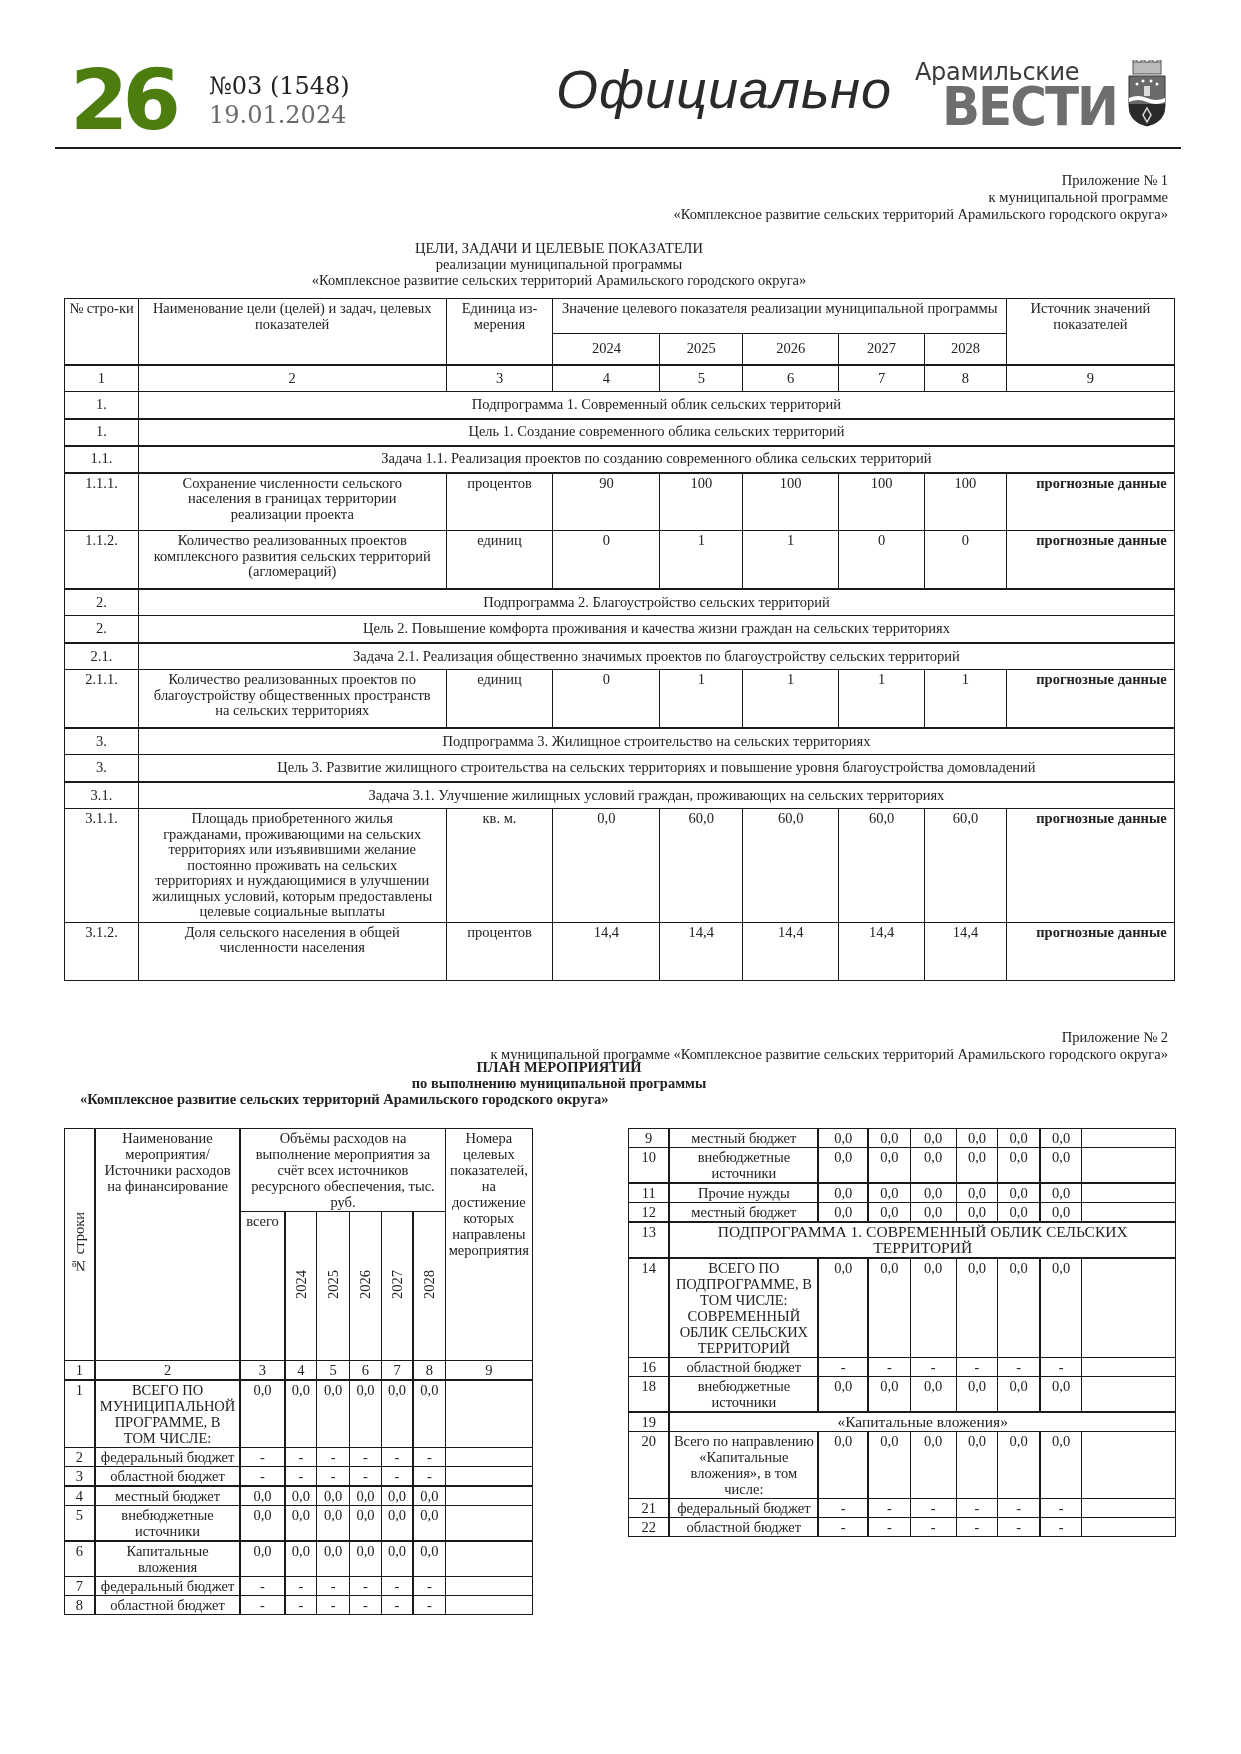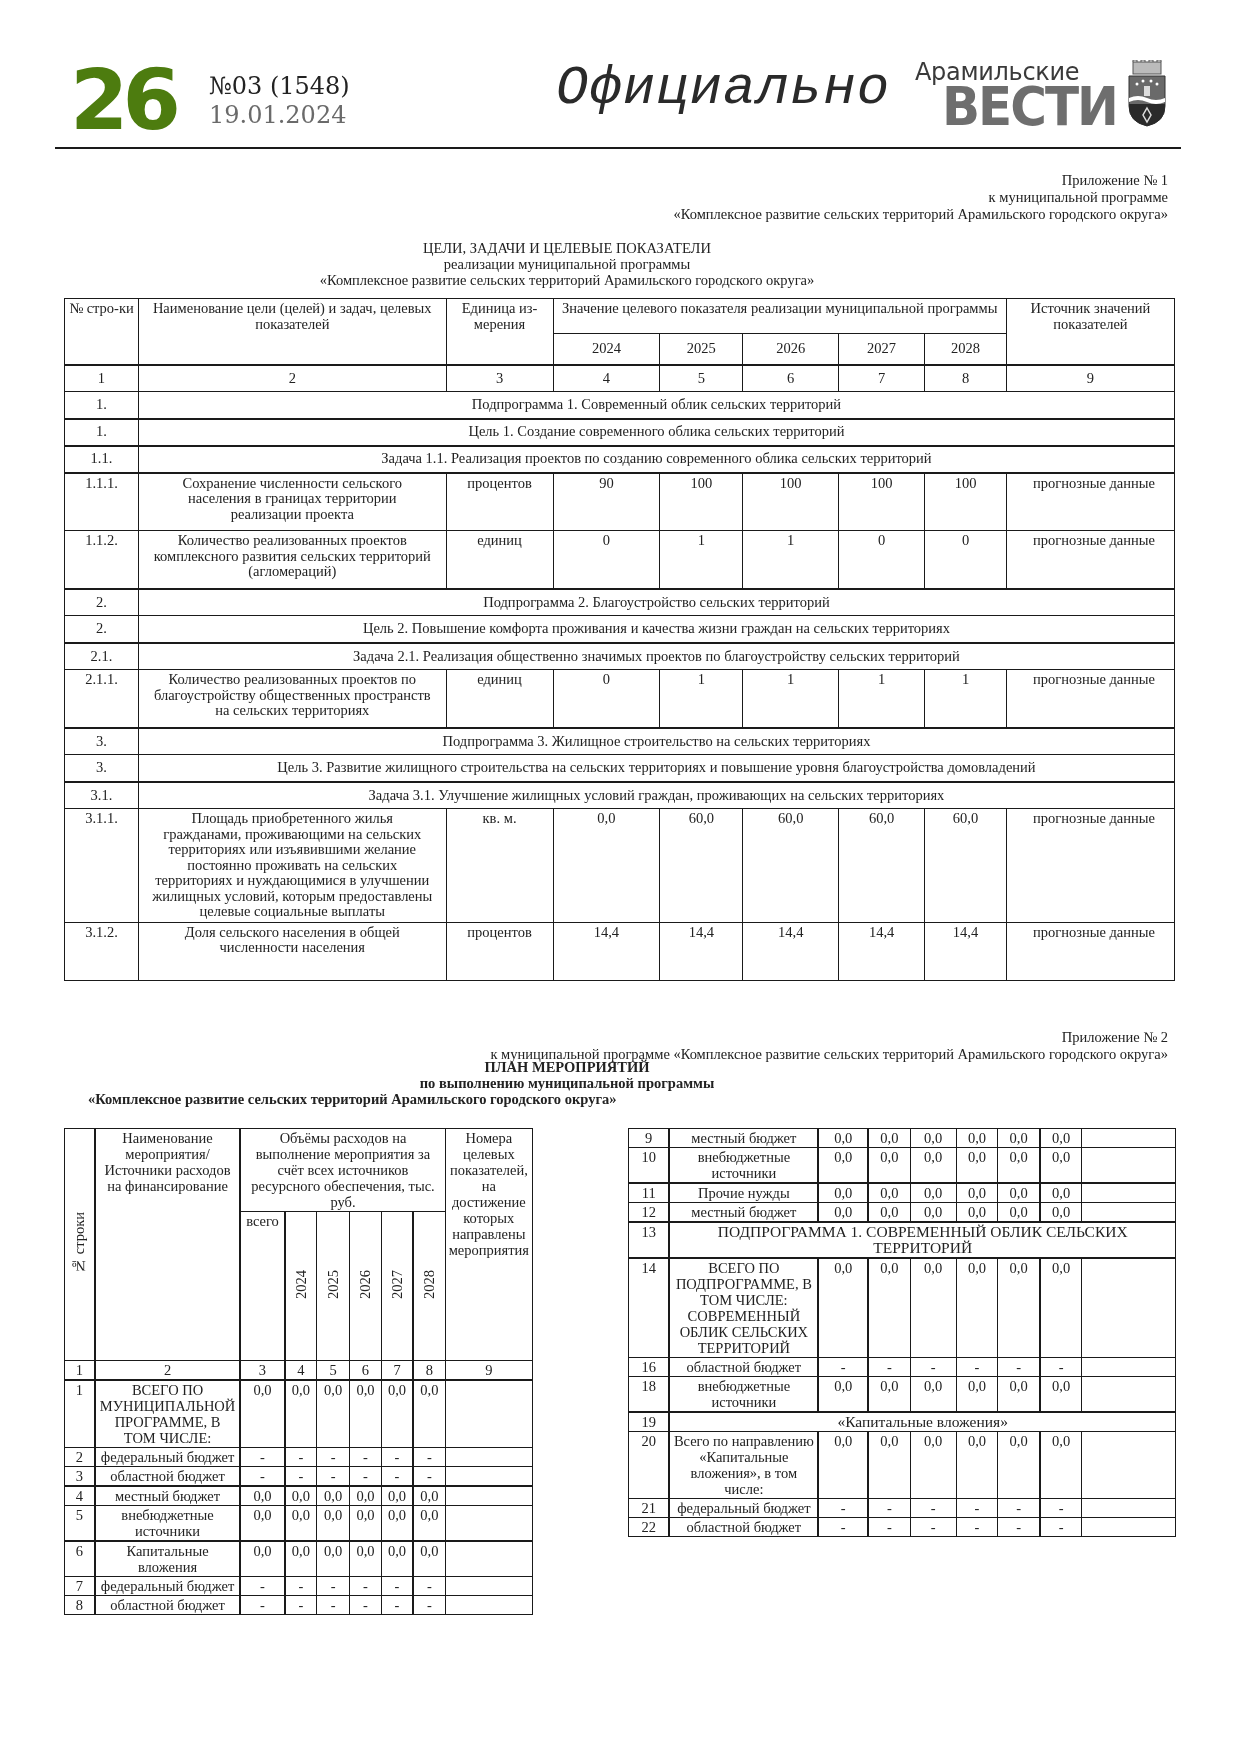--- a/index.html
+++ b/index.html
@@ -3,45 +3,45 @@
 <meta charset="utf-8">
 <style>
   * { box-sizing: border-box; margin: 0; padding: 0; }
   html, body { width: 1241px; height: 1754px; background: #ffffff; }
   body { position: relative; font-family: "Liberation Serif", "DejaVu Serif", serif; color: #1a1a1a; overflow: hidden; }
 
   
   .page-num { position: absolute; left: 70px; top: 58px; font-family: "DejaVu Sans", sans-serif; font-weight: bold; font-size: 84px; letter-spacing: -6px; line-height: 1; color: #4d7c0f; }
   .issue { position: absolute; left: 209px; top: 72px; font-family: "DejaVu Serif", serif; font-size: 24px; line-height: 28px; color: #222; }
   .issue-date { position: absolute; left: 209px; top: 101px; font-family: "DejaVu Serif", serif; font-size: 24px; line-height: 28px; color: #6a6a6a; }
-  .section-title { position: absolute; left: 556px; top: 62px; font-family: Liberation Mono, monospace; font-style: italic; font-size: 54px; line-height: 1; color: #2a2a2a; letter-spacing: 1px; }
+  .section-title { position: absolute; left: 556px; top: 62px; font-family: Liberation Sans, sans-serif; font-style: italic; font-size: 54px; line-height: 1; color: #2a2a2a; letter-spacing: 1px; }
   .brand-top { position: absolute; left: 915px; top: 58px; font-family: "DejaVu Sans", sans-serif; font-weight: normal; font-size: 24px; color: #3a3a3a; letter-spacing: -0.3px; }
   .brand-bottom { position: absolute; left: 942px; top: 82px; font-family: "DejaVu Sans", sans-serif; font-weight: bold; font-size: 50px; line-height: 1; color: #6e6e6e; letter-spacing: -2px; transform: scaleY(1.05); }
   .coat { position: absolute; left: 1125px; top: 60px; width: 44px; height: 68px; }
   .header-rule { position: absolute; left: 55px; top: 147px; width: 1126px; height: 2px; background: #1a1a1a; }
 
   .appendix { position: absolute; right: 73px; text-align: right; font-size: 14.5px; line-height: 17px; color: #222; margin-top: 16px; }
   .appendix1 { top: 156px; }
   .appendix2 { top: 1013px; }
 
-  .center-title { position: absolute; left: 8px; width: 1118px; text-align: center; font-size: 14.5px; line-height: 16px; color: #222; }
+  .center-title { position: absolute; left: 0; width: 1118px; text-align: center; font-size: 14.5px; line-height: 16px; color: #222; }
   .t1-title { top: 240px; }
   .t2-title { top: 1059px; font-weight: bold; }
   .t2-title .left-line { display: block; text-align: left; padding-left: 80px; }
 
   
   table { border-collapse: collapse; position: absolute; font-family: "Liberation Serif", serif; color: #222; }
   .t1 { left: 64px; top: 298px; width: 1111px; font-size: 14.5px; }
   .t1 td { border: 1px solid #1a1a1a; text-align: center; vertical-align: top; padding: 2px 4px; line-height: 15.5px; }
   .t1 .h td { vertical-align: top; }
   .t1 .thick-top td { border-top: 2px solid #1a1a1a; }
   .t1 .merged td.span { text-align: center; vertical-align: middle; height: 27px; }
   .t1 .indic td { height: 58px; }
   .t1 .indic td.val { padding-top: 2px; }
-  .t1 td.src { text-align: left; white-space: nowrap; padding-left: 26px; }
+  .t1 td.src { text-align: center; white-space: nowrap; padding-left: 26px; font-weight: bold; }
 
   
   .t2 { font-family: "Liberation Serif", serif; font-size: 14.5px; }
   .t2 td { border: 1px solid #1a1a1a; text-align: center; vertical-align: top; padding: 1px 3px; line-height: 16px; }
   .t2 td.num { border-right: 2px solid #1a1a1a; }
   .t2 td.name { border-right: 2px solid #1a1a1a; }
   .t2 td.y4 { border-left: 2px solid #1a1a1a; }
   .t2 td.y8 { border-left: 2px solid #1a1a1a; }
   .t2 tr.sep td { border-top: 2px solid #1a1a1a; }
   .t2L { left: 64px; top: 1128px; width: 469px; }

